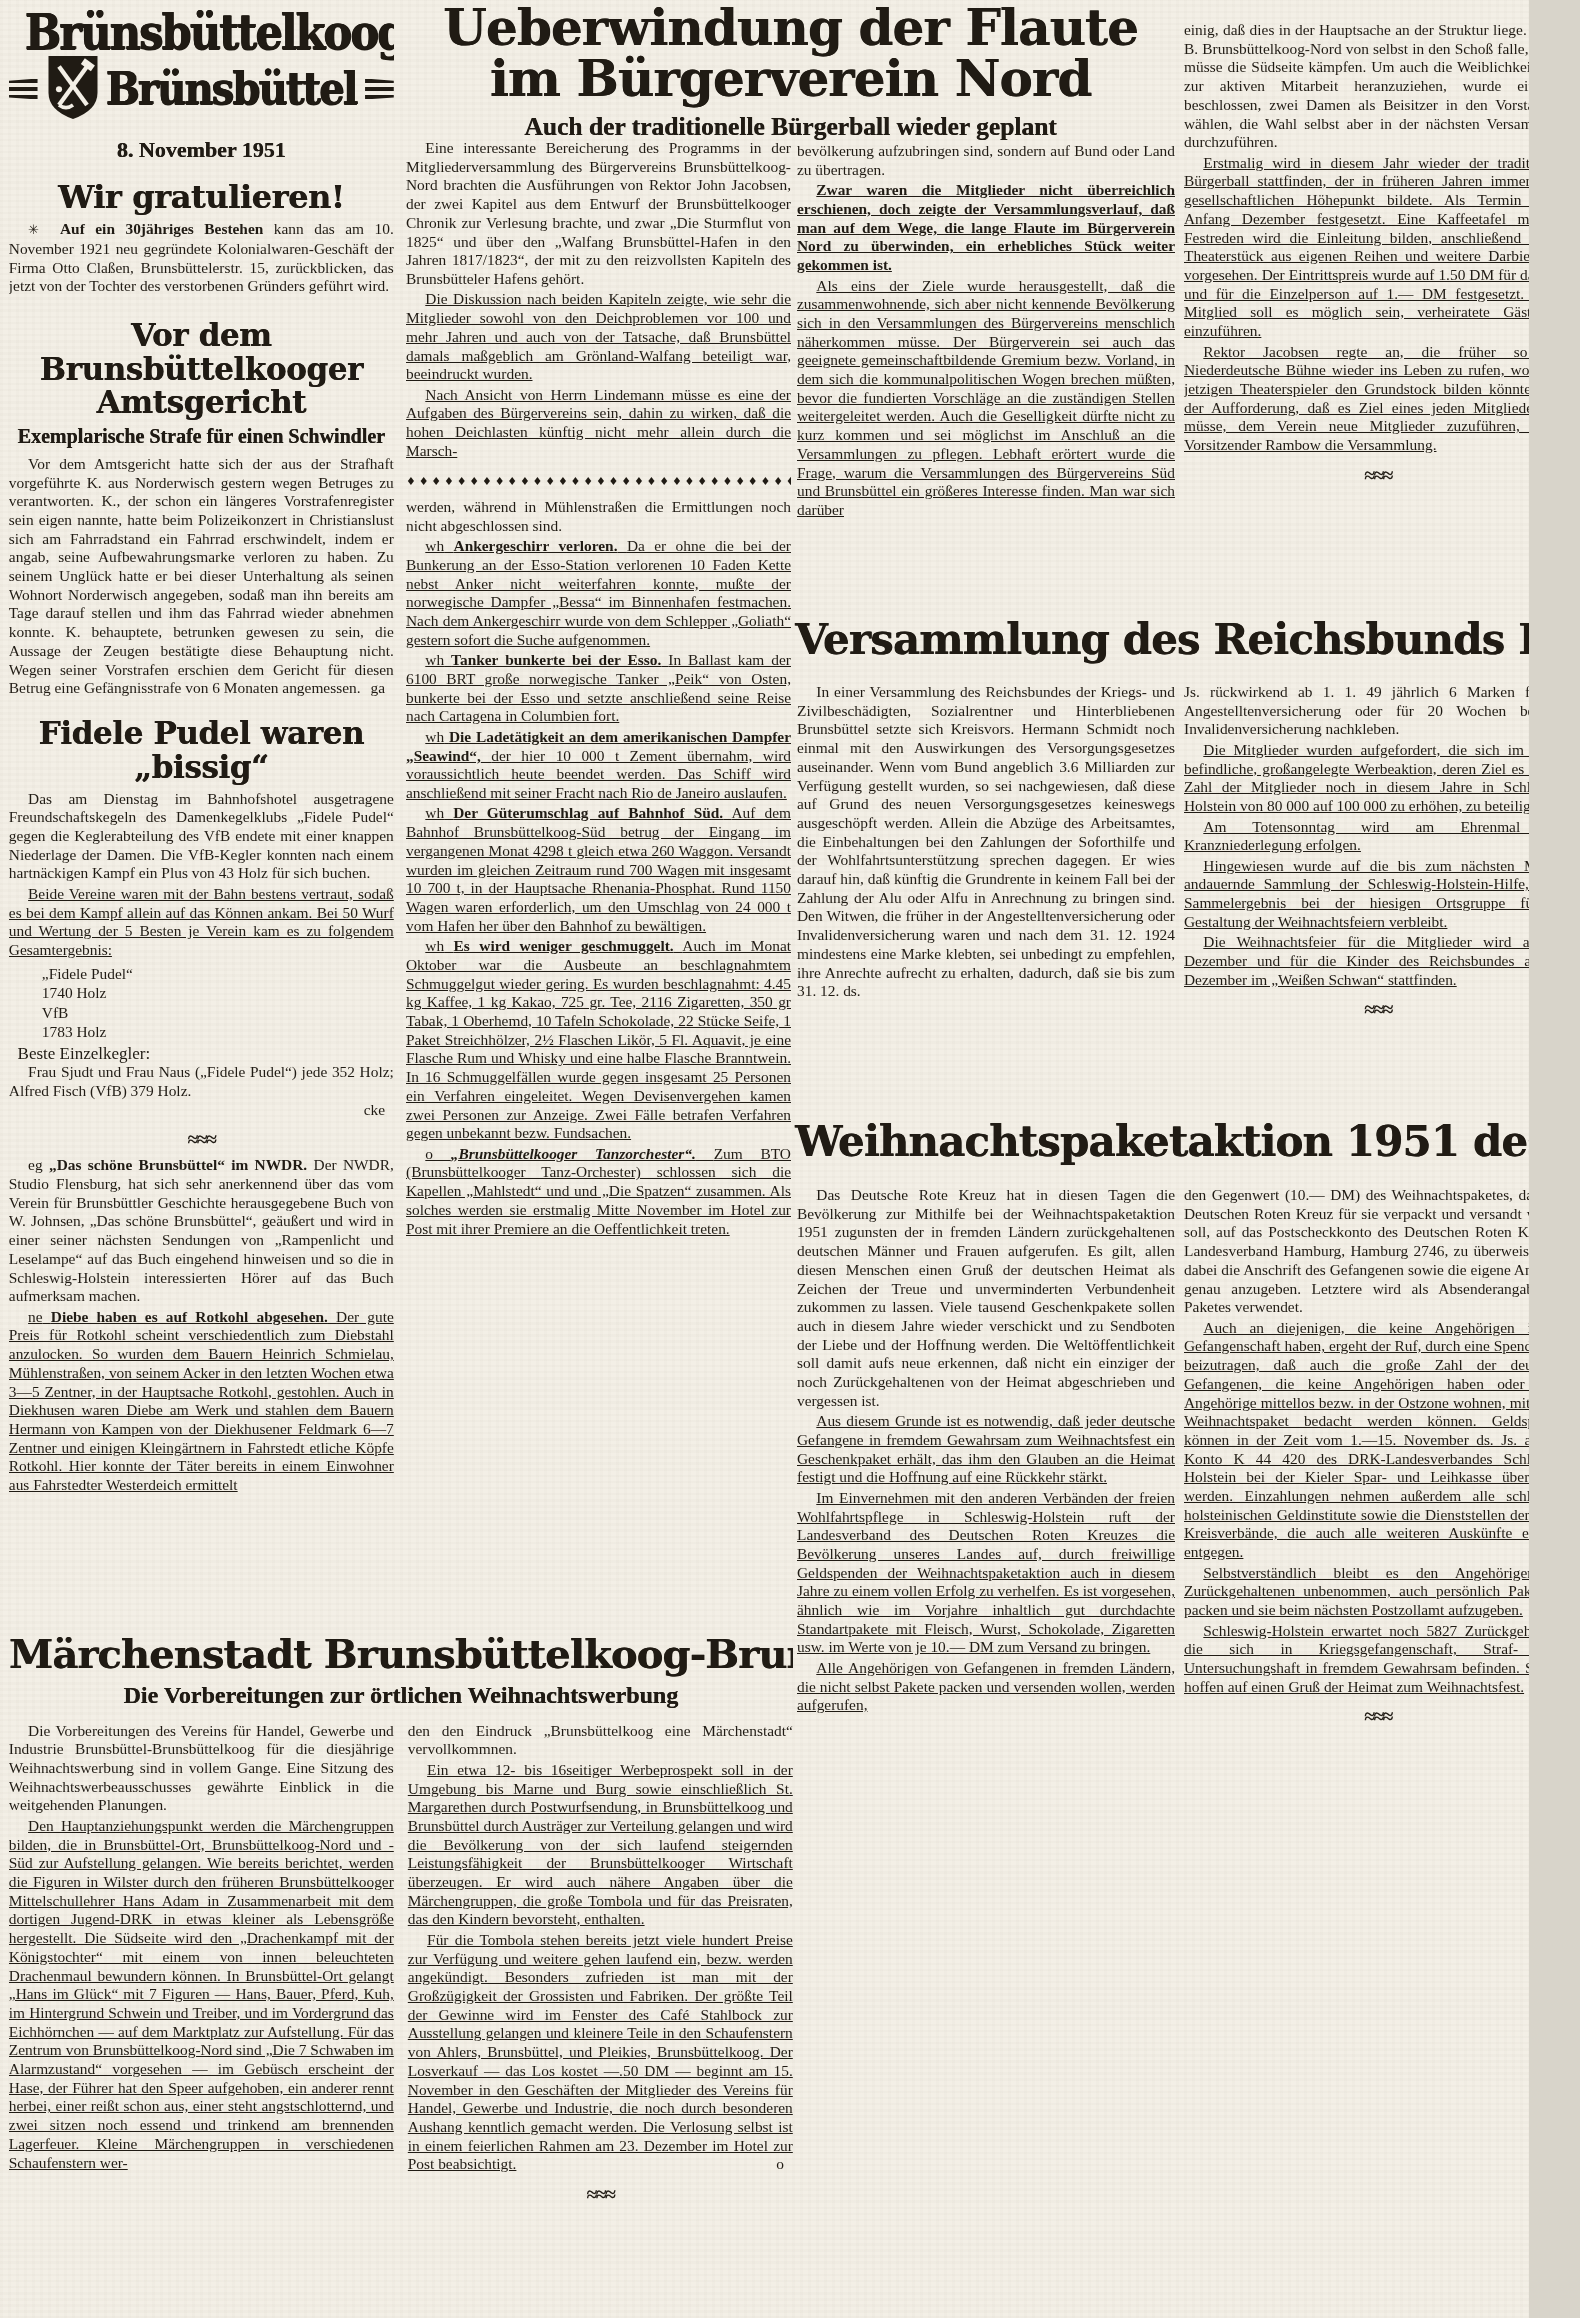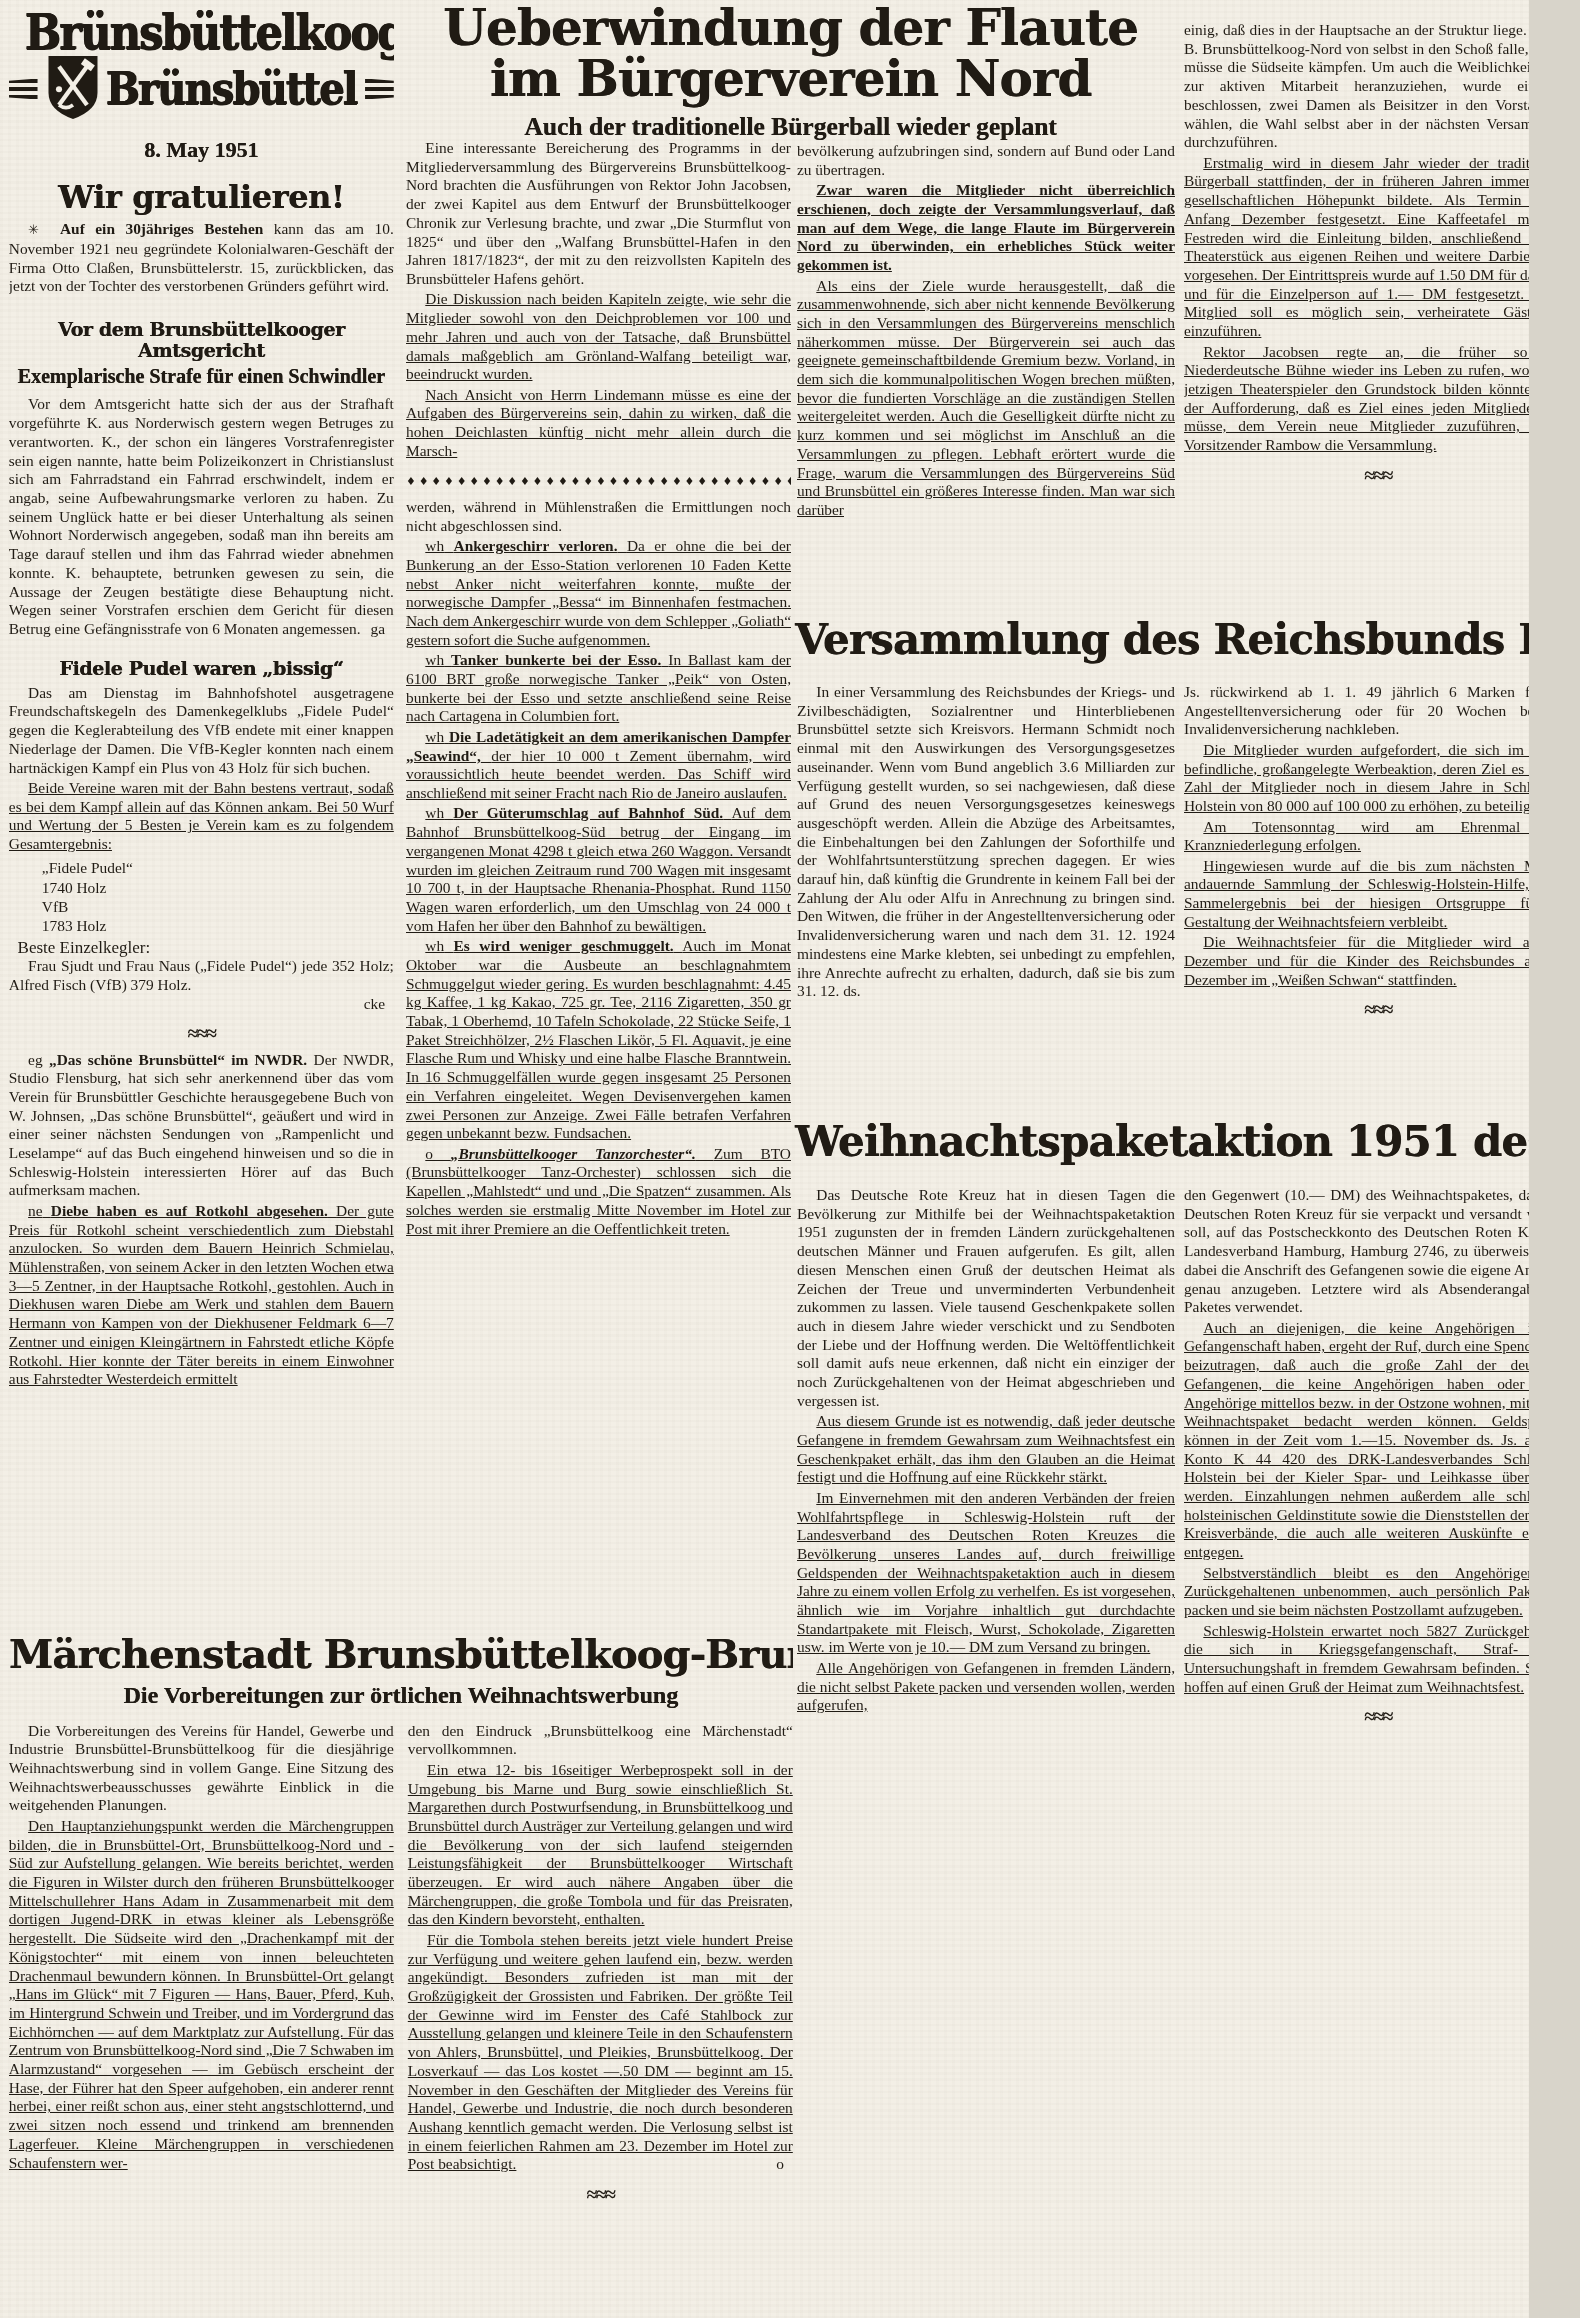--- a/index.html
+++ b/index.html
@@ -14,21 +14,21 @@
   .abs { position:absolute; }
   .body-text p { margin:0; font-size:15.4px; line-height:18.7px; text-align:justify; text-indent:19.3px; }
   .body-text p.sp { margin-top:1.8px;text-decoration:underline; }
   .noindent { text-indent:0 !important; }
   .boldpara { font-weight:bold; }
   b.lead { font-weight:bold; }
   .star { font-family:"DejaVu Sans", sans-serif; font-size:13px; }
   .h-main { font-family:"DejaVu Serif", serif; font-size:50px; line-height:1.02; font-weight:bold; text-align:center; letter-spacing:-0.9px; text-shadow:0.5px 0 currentColor; }
   .h-sub { font-size:25.5px; font-weight:bold; text-align:center; margin-top:8px; text-shadow:0.4px 0 currentColor; }
   .h-span { font-family:"DejaVu Serif", serif; font-size:42px; font-weight:bold; text-align:center; letter-spacing:-0.9px; text-shadow:0.5px 0 currentColor; white-space:nowrap; }
-  .h-col { font-family:"DejaVu Serif", serif; font-size:19px; font-weight:bold; text-align:center; line-height:1.08; letter-spacing:-0.4px; text-shadow:0.4px 0 currentColor; margin:12.3px 0 5.3px; }
+  .h-col { font-family:"DejaVu Serif", serif; font-size:31px; font-weight:bold; text-align:center; line-height:1.08; letter-spacing:-0.4px; text-shadow:0.4px 0 currentColor; margin:12.3px 0 5.3px; }
   .h-col-sub { font-size:20px; font-weight:bold; text-align:center; margin:1.8px 0 7px; text-shadow:0.3px 0 currentColor; }
   .sig-line { text-align:right; font-size:15.4px; line-height:18.7px; padding-right:8.8px; }
   .sig-pull { margin-top:-18.7px; }
   .divider { text-align:center; font-size:20px; font-weight:bold; margin:8.8px 0 5.3px; letter-spacing:-1.8px; }
   .diamond-row { overflow:hidden; white-space:nowrap; font-family:"DejaVu Sans", sans-serif; font-size:11px; letter-spacing:2.8px; margin:14px 0 10.5px; }
   .results { margin:4.4px 0 2.6px 33px; font-size:15.4px; line-height:19.3px; }
   .results .row { display:flex;flex-direction:column; }
   .results .team { width:206px; }
   .label-line { font-size:17px; line-height:19.3px; text-indent:8.8px; }
   
@@ -61,21 +61,21 @@
             <line x1="16" y1="14" x2="48" y2="58" stroke="#f3efe6" stroke-width="5"></line>
             <line x1="48" y1="14" x2="16" y2="58" stroke="#f3efe6" stroke-width="5"></line>
             <rect x="42" y="8" width="14" height="8" fill="#f3efe6" transform="rotate(35 49 12)"></rect>
             <path d="M16 58 q8 6 16 0" stroke="#f3efe6" stroke-width="4" fill="none"></path>
             <circle cx="16" cy="40" r="3.5" fill="#f3efe6"></circle>
           </svg>
         </span>
         <span id="mast-line2" class="blackletter">Brünsbüttel</span>
         <span class="wing right"></span>
       </div>
-      <div id="mast-date">8. May 1951</div>
+      <div id="mast-date">8. November 1951</div>
     </div>
 
     <div class="h-col" style="font-size:32px; margin-top:17.6px;">Wir gratulieren!</div>
     <p><span class="star">✳</span>&nbsp; <b class="lead">Auf ein 30jähriges Bestehen</b> <span>kann das am 10. November 1921 neu gegründete Kolonialwaren-Geschäft der Firma Otto Claßen, Brunsbüttelerstr. 15, zurückblicken, das jetzt von der Tochter des verstorbenen Gründers geführt wird.</span></p>
 
     <div class="h-col" style="margin-top:23px;">Vor dem Brunsbüttelkooger Amtsgericht</div>
     <div class="h-col-sub">Exemplarische Strafe für einen Schwindler</div>
     <p>Vor dem Amtsgericht hatte sich der aus der Strafhaft vorgeführte K. aus Norderwisch gestern wegen Betruges zu verantworten. K., der schon ein längeres Vorstrafenregister sein eigen nannte, hatte beim Polizeikonzert in Christianslust sich am Fahrradstand ein Fahrrad erschwindelt, indem er angab, seine Aufbewahrungsmarke verloren zu haben. Zu seinem Unglück hatte er bei dieser Unterhaltung als seinen Wohnort Norderwisch angegeben, sodaß man ihn bereits am Tage darauf stellen und ihm das Fahrrad wieder abnehmen konnte. K. behauptete, betrunken gewesen zu sein, die Aussage der Zeugen bestätigte diese Behauptung nicht. Wegen seiner Vorstrafen erschien dem Gericht für diesen Betrug eine Gefängnisstrafe von 6 Monaten angemessen.</p>
     <div class="sig-line sig-pull">ga</div>
 

